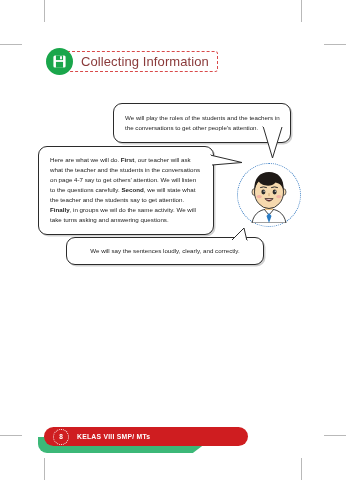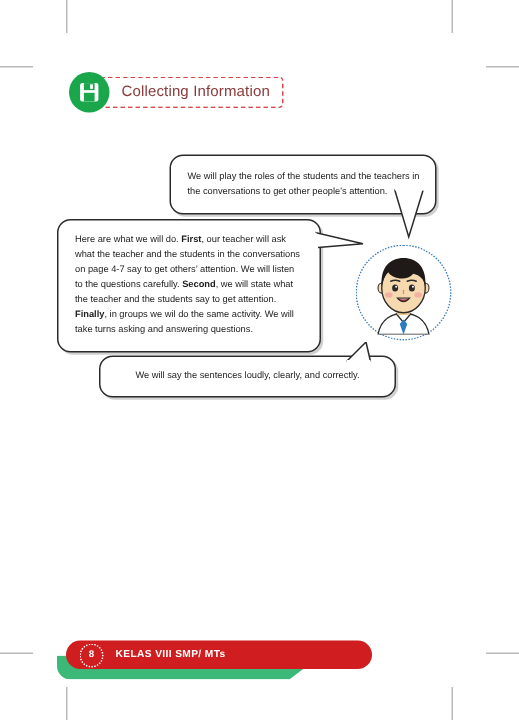--- a/index.html
+++ b/index.html
@@ -65,21 +65,21 @@
     margin-left: -9px;
     height: 19px;
     border: 1px dashed #d94a4a;
     border-radius: 3px;
     display: flex;
     align-items: center;
     padding: 0 8px 0 16px;
     background: #ffffff;
   }
   .section-label {
-    font-size: 10px;
+    font-size: 13px;
     color: #8a3a3a;
     letter-spacing: 0.1px;
     white-space: nowrap;
   }
 
   
   .bubble {
     position: absolute;
     background: #ffffff;
     border: 1px solid #2b2b2b;

